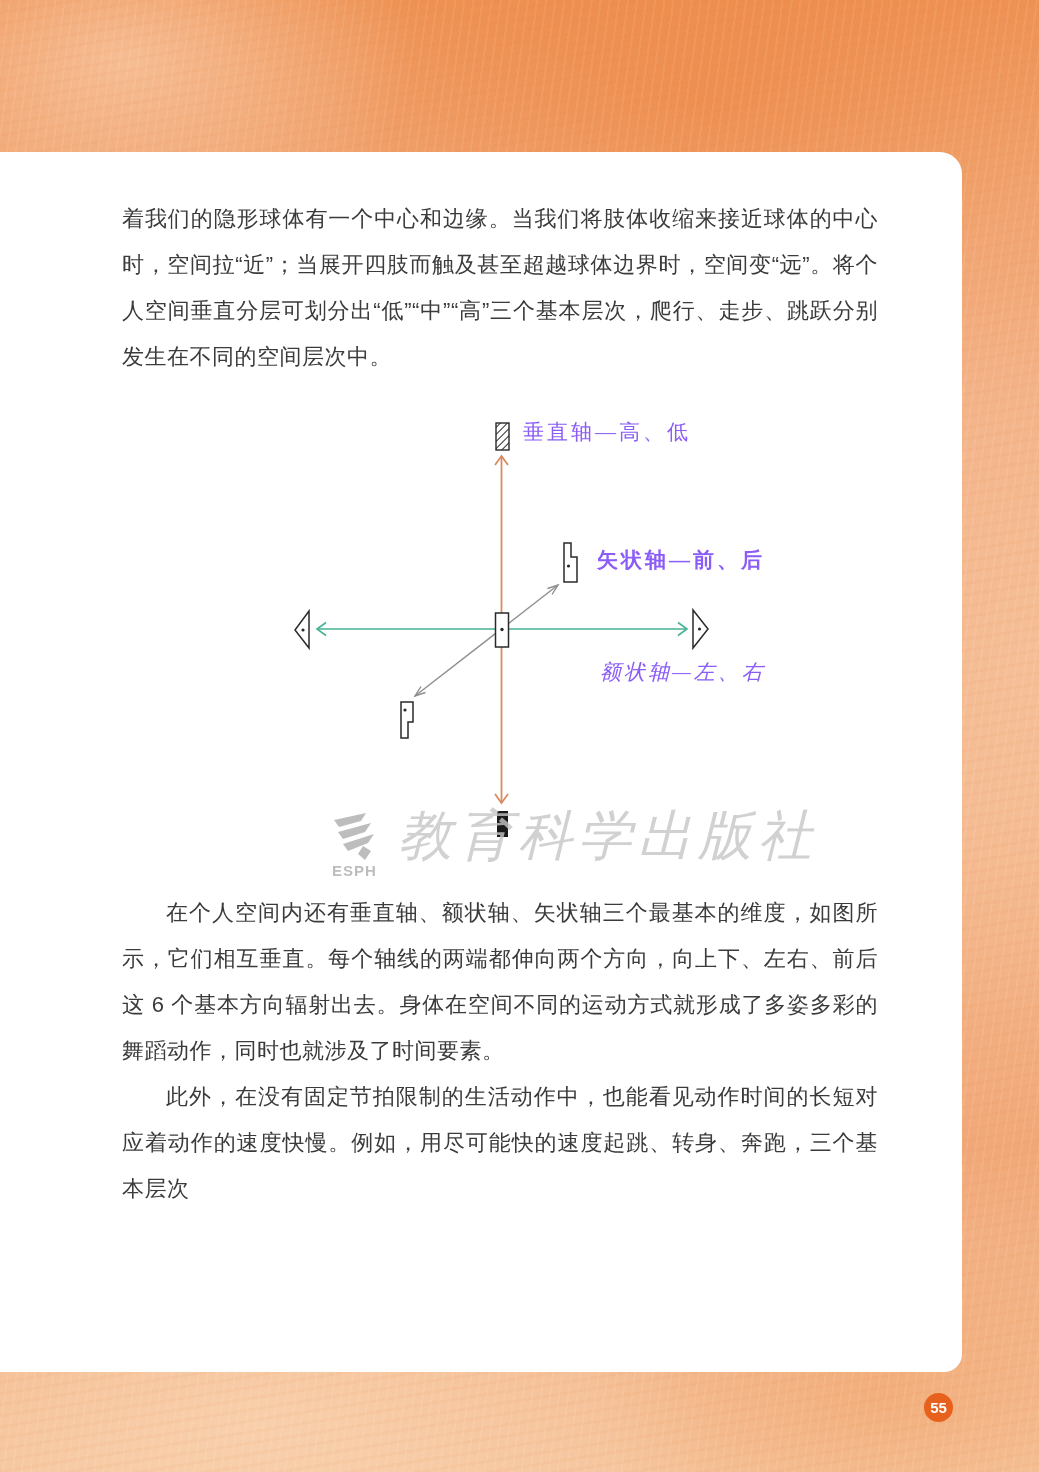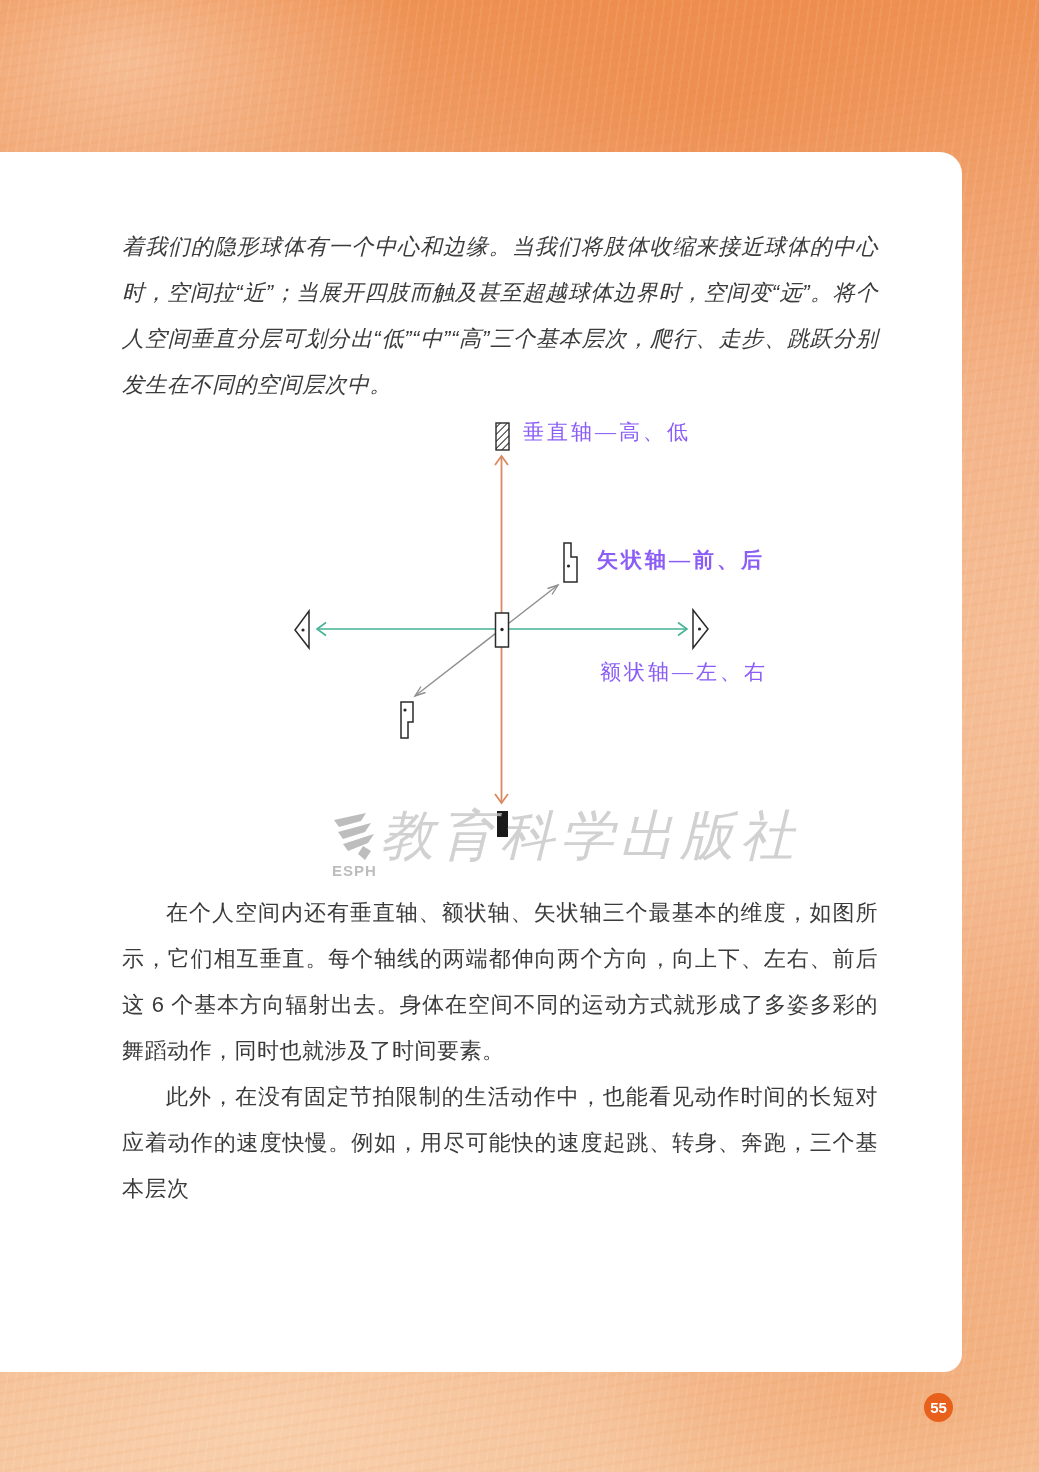--- a/index.html
+++ b/index.html
@@ -34,48 +34,49 @@
     border-radius:0 22px 18px 0;
   }
 
   
   .textblock{
     position:absolute; left:122px; width:756px;
     color:var(--color-body_text);
     font-size:22px; line-height:46px;
     text-align:justify; letter-spacing:0.5px;
   }
-  .tb-top{top:72px;font-style:italic;}
+  .tb-top{top:44px;}
   .tb-bottom{top:738px;}
   p.indent{text-indent:2em;}
   .time-label{color:var(--color-accent); font-weight:bold;}
 
   
   .diagram-svg{position:absolute; left:0; top:0; width:962px; height:760px;}
   .axis-label{
     position:absolute;
     font-family:"Liberation Serif", serif;
     font-size:21px; color:#8b5cf6; letter-spacing:3px; white-space:nowrap;
   }
   .lbl-vertical{left:523px; top:266px;}
   .lbl-sagittal{left:597px; top:394px;font-weight:bold;}
-  .lbl-frontal{left:600px; top:506px;}
+  .lbl-frontal{left:600px; top:506px;font-style:italic;}
 
   
   .watermark{
     position:absolute; left:330px; top:652px; width:400px; height:80px;
     display:flex; align-items:flex-start; pointer-events:none;
   }
   .wm-logo{position:relative; width:50px; height:64px; margin-top:8px;}
   .wm-logo-label{
     position:absolute; left:2px; top:50px;
     font-size:15px; font-weight:bold; color:#bdbdbd; letter-spacing:1px;
     font-family:"Liberation Sans", sans-serif;
   }
   .wm-text{
+    margin-left:18px;
     font-family:"Liberation Serif", serif;
     font-size:54px; color:var(--color-watermark); opacity:0.8;
     letter-spacing:6px; font-style:italic; white-space:nowrap; line-height:64px;
   }
 
   
   .page-badge{
     position:absolute; left:924px; top:1393px; width:29px; height:29px;
     background:var(--color-accent); border-radius:50%;
     color:#ffffff; font-size:15px; font-weight:bold;

